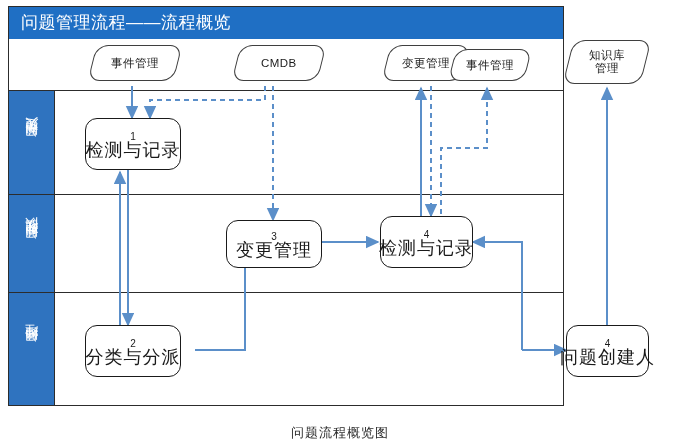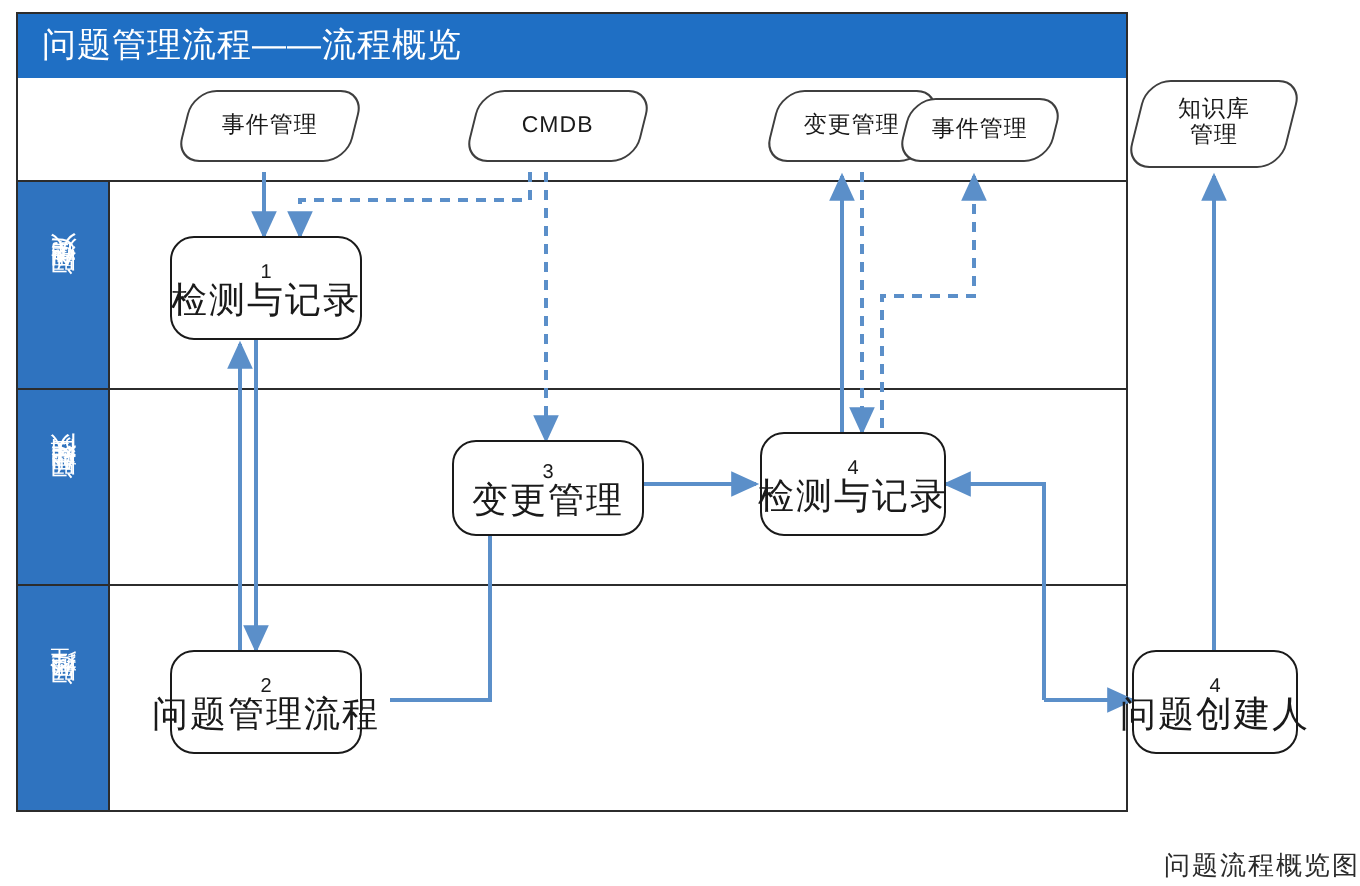--- a/index.html
+++ b/index.html
@@ -44,21 +44,21 @@
   .para{border:1.4px solid #3f3f3f;border-radius:12px;
         transform:skewX(-14deg);}
   .para .inner{transform:skewX(14deg);font-size:11.5px;line-height:13px;
                text-align:center;letter-spacing:.5px;white-space:nowrap;}
 
   
   svg.wires{position:absolute;left:0;top:0;width:680px;height:443px;
             pointer-events:none;z-index:2;}
 
   
-  .caption{position:absolute;left:0;top:424px;width:680px;text-align:right;
+  .caption{position:absolute;left:0;top:424px;width:680px;text-align:center;
            font-size:13px;color:#2a2a2a;letter-spacing:1px;}
 </style>
 </head>
 <body>
 
 <div id="page">
 
   <div class="frame">
 
     <div class="title-band">
@@ -152,21 +152,21 @@
     </div>
   </div>
 
   <div class="node proc" style="left:85px;top:118px;width:96px;height:52px;">
     <div class="num">1</div>
     <div class="lbl">检测与记录</div>
   </div>
 
   <div class="node proc" style="left:85px;top:325px;width:96px;height:52px;">
     <div class="num">2</div>
-    <div class="lbl">问题管理流程</div>
+    <div class="lbl">分类与分派</div>
   </div>
 
   <div class="node proc" style="left:226px;top:220px;width:96px;height:48px;">
     <div class="num">3</div>
     <div class="lbl">变更管理</div>
   </div>
 
   <div class="node proc" style="left:380px;top:216px;width:93px;height:52px;">
     <div class="num">4</div>
     <div class="lbl">检测与记录</div>

